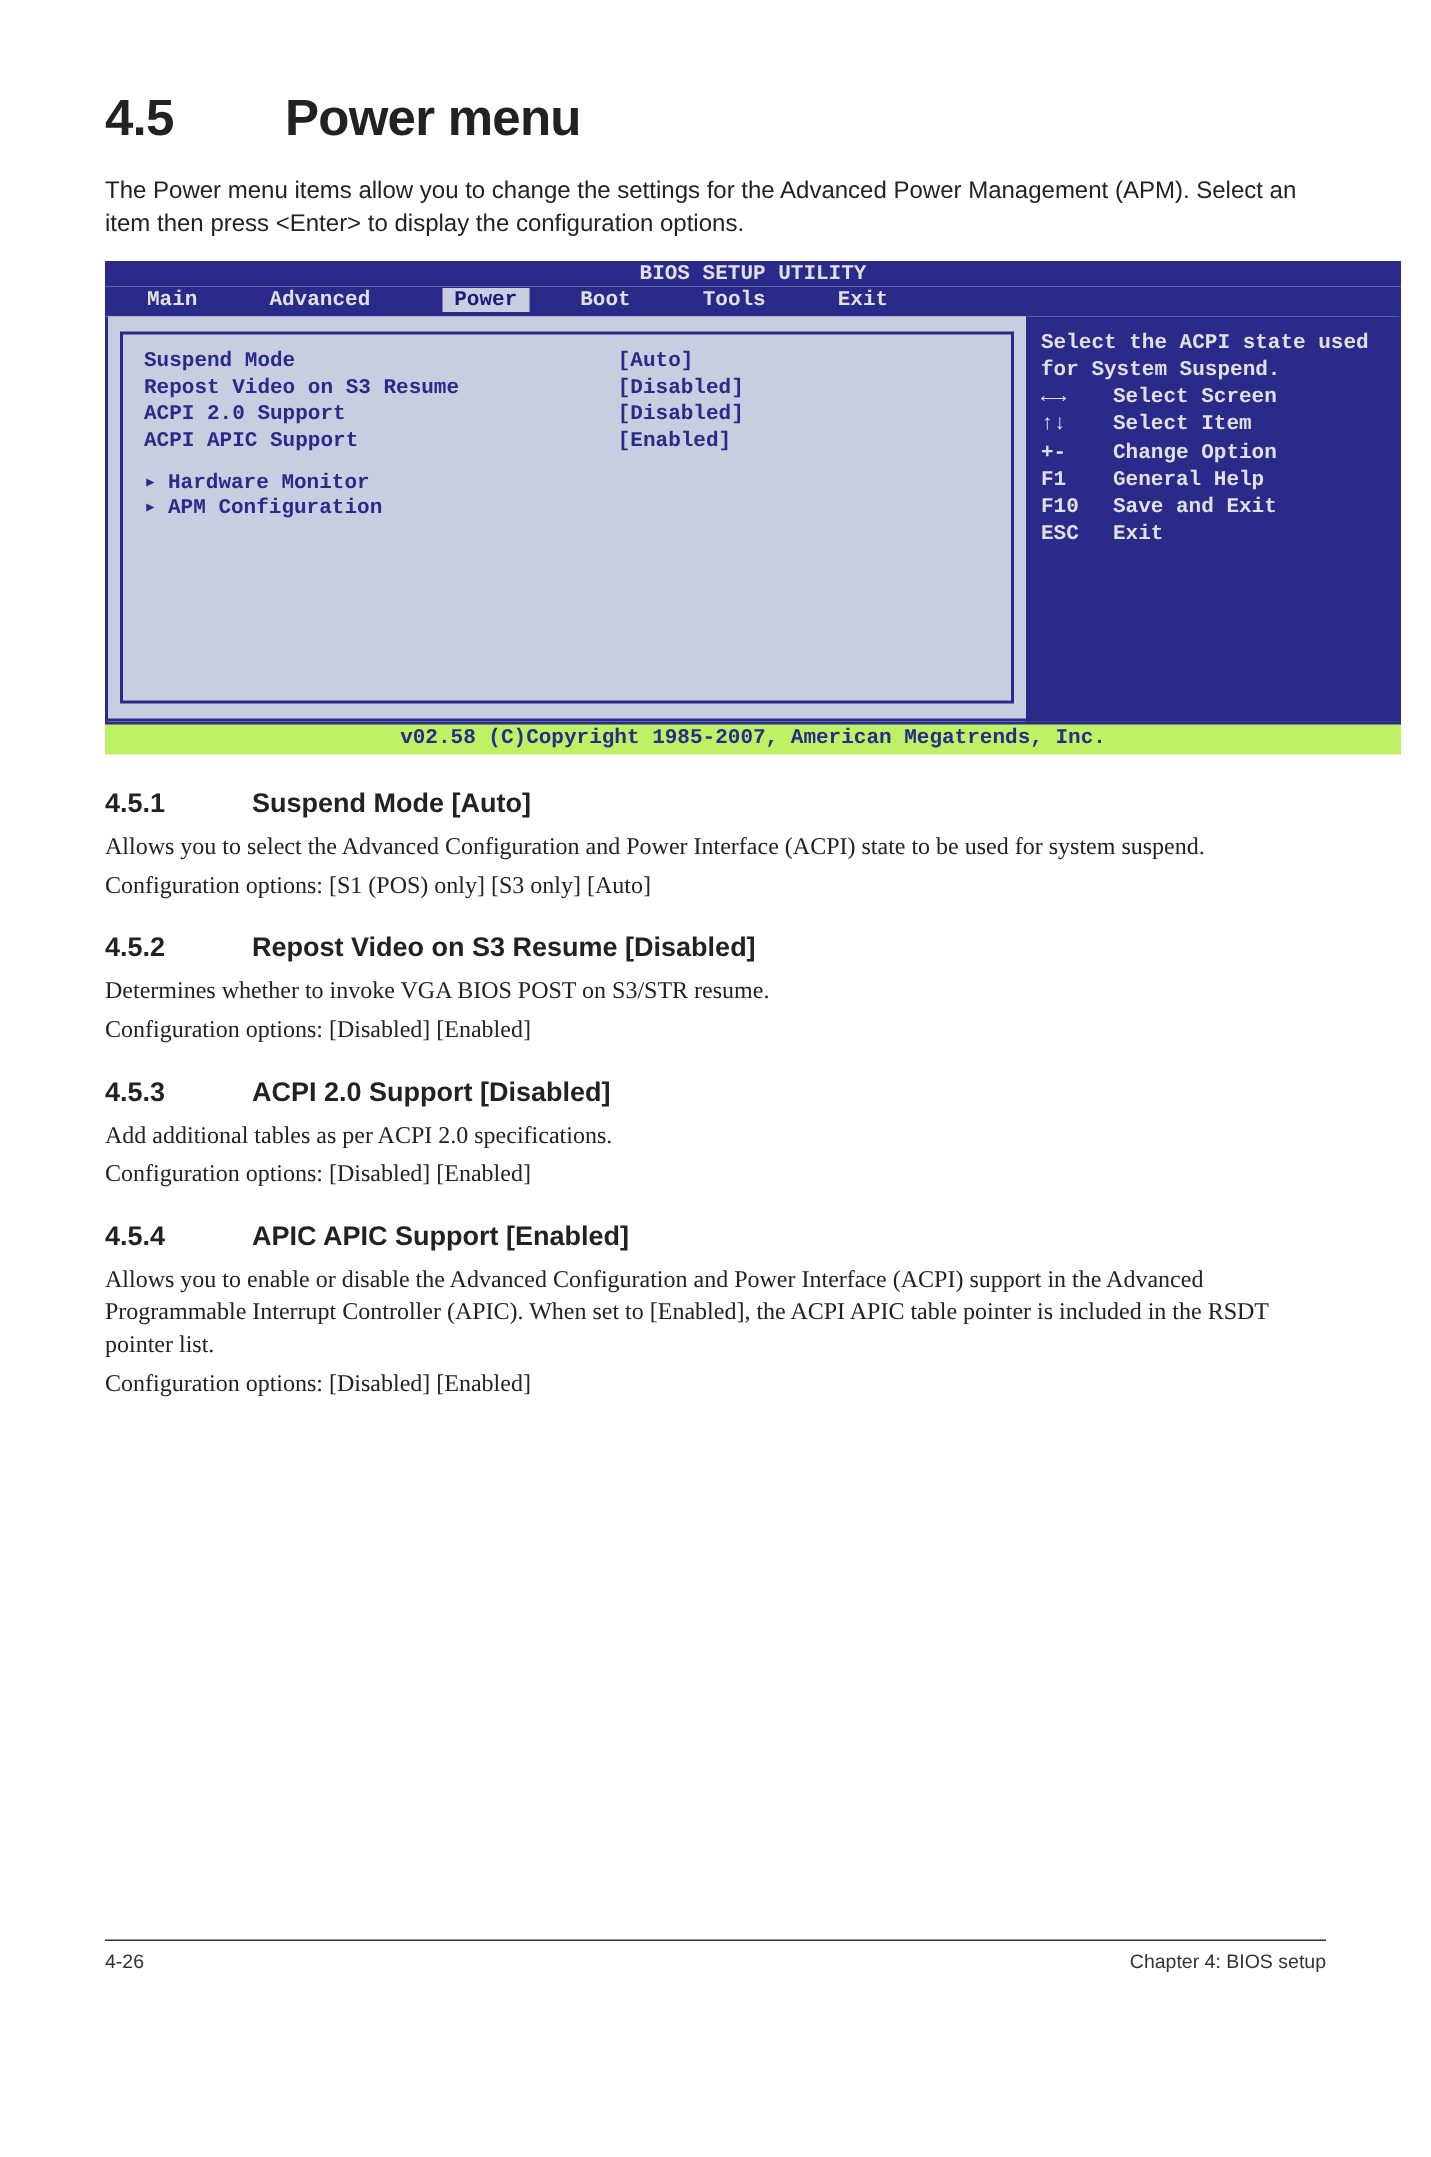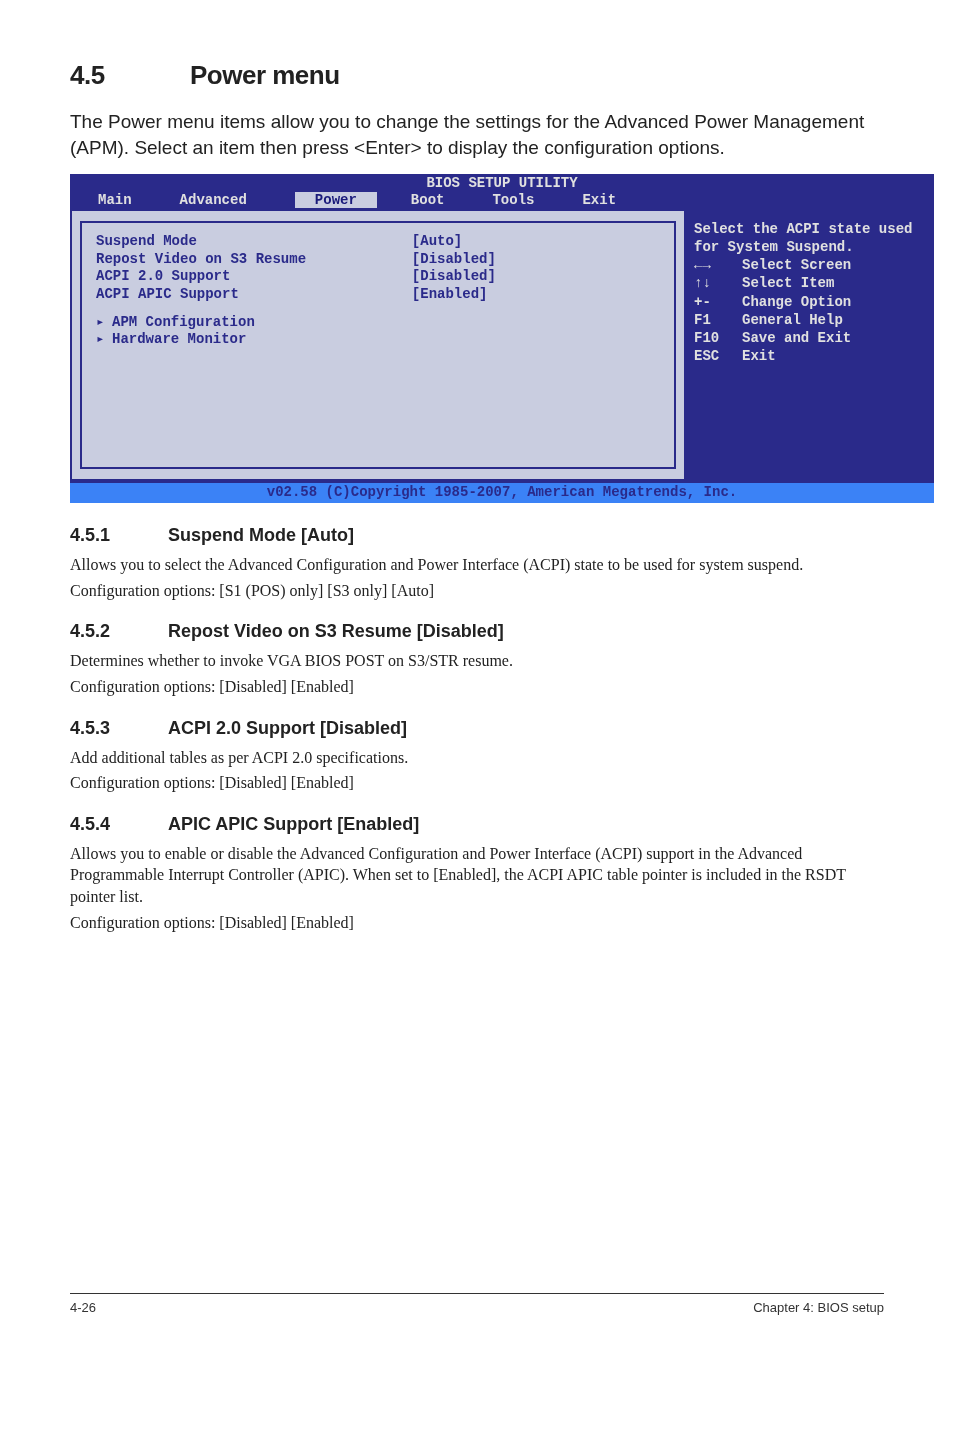--- a/index.html
+++ b/index.html
@@ -8,31 +8,31 @@
     background: #ffffff;
     font-family: Arial, Helvetica, sans-serif;
     color: #222;
     width: 954px;
   }
   .page {
     padding: 60px 70px 40px 70px;
     box-sizing: border-box;
   }
   h1.section-title {
-    font-size: 26px;
+    font-size: 34px;
     font-weight: 800;
     letter-spacing: -0.5px;
     margin: 0 0 18px 0;
   }
   h1.section-title .num {
     display: inline-block;
     width: 120px;
   }
   p.intro {
-    font-size: 19px;
+    font-size: 16px;
     line-height: 1.35;
     margin: 0 0 14px 0;
   }
 
   
   .bios-box {
     width: 864px;
     margin: 0 auto 22px auto;
     font-family: "Courier New", Courier, monospace;
     font-size: 14px;
@@ -52,21 +52,21 @@
     padding: 1px 8px 3px 28px;
     gap: 0;
   }
   .bios-tabs span {
     padding: 0 14px 0 0;
     margin-right: 34px;
   }
   .bios-tabs .selected {
     background: #c9cde0;
     color: #1a1a7a;
-    padding: 0 20px;
+    padding: 0 8px;
     margin-right: 34px;
   }
   .bios-body {
     display: flex;
     height: 270px;
   }
   .bios-left {
     flex: 1;
     background: #c9cde0;
     border: 2px solid #2a2a8a;
@@ -107,21 +107,21 @@
   }
   .bios-right .help-top {
     line-height: 1.25;
   }
   .bios-right .keys {
     line-height: 1.3;
   }
   .bios-right .keys .krow { display: flex; }
   .bios-right .keys .kk { width: 48px; }
   .bios-footer {
-    background: #3b82f6;
+    background: #bef264;
     color: #2a2a8a;
     text-align: center;
     padding: 1px 0 3px 0;
     border-top: 2px solid #2a2a8a;
   }
 
   h2.subsection {
     font-size: 18px;
     font-weight: 700;
     margin: 20px 0 8px 0;
@@ -183,22 +183,22 @@
           </div>
           <div class="bios-row">
             <div class="label">ACPI 2.0 Support</div>
             <div class="val">[Disabled]</div>
           </div>
           <div class="bios-row">
             <div class="label">ACPI APIC Support</div>
             <div class="val">[Enabled]</div>
           </div>
           <div class="bios-sub">
+            <div><span class="tri">▸</span><span>Hardware Monitor</span></div>
             <div><span class="tri">▸</span><span>APM Configuration</span></div>
-            <div><span class="tri">▸</span><span>Hardware Monitor</span></div>
           </div>
         </div>
       </div>
       <div class="bios-right">
         <div class="help-top">Select the ACPI state used for System Suspend.</div>
         <div class="keys">
           <div class="krow">
               <span class="kk">←→</span>
               <span>Select Screen</span>
             </div>

